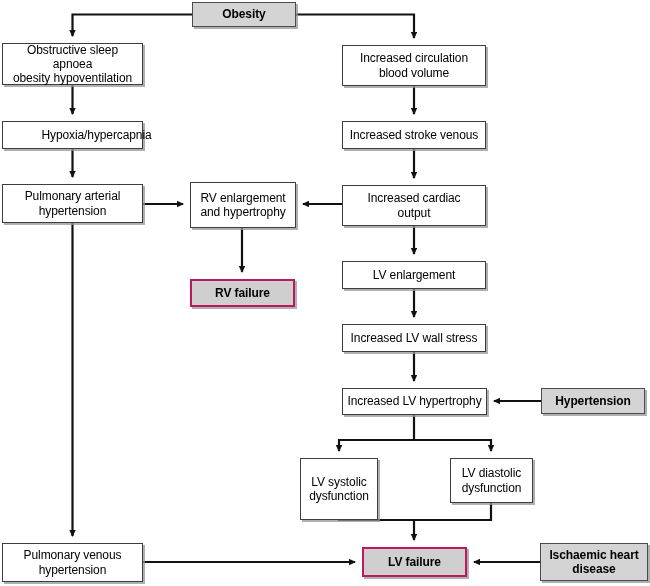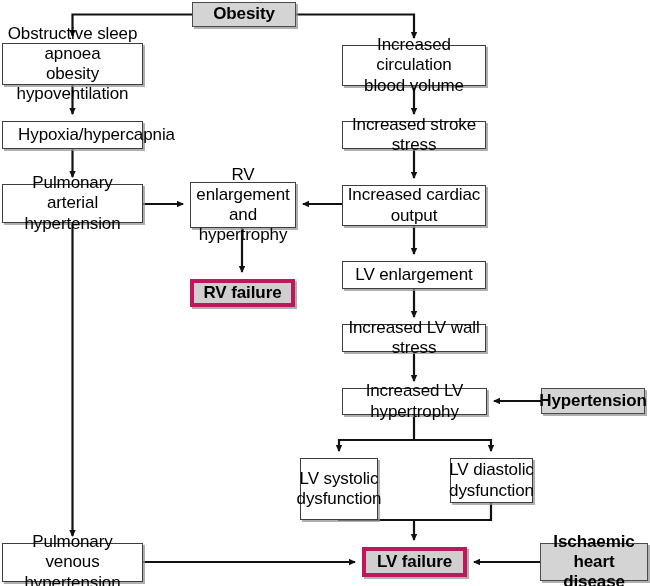--- a/index.html
+++ b/index.html
@@ -29,31 +29,31 @@
     box-sizing: border-box;
     display: flex;
     align-items: center;
     justify-content: center;
     text-align: center;
     line-height: 1.18;
     color: #000000;
     background: #ffffff;
     border: 1px solid #3d3d3d;
     box-shadow: 2px 2px 0 0 rgba(150,150,150,0.75);
-    font-size: 17px;
+    font-size: 12px;
     letter-spacing: -0.1px;
     z-index: 2;
   }
   .node.shaded {
     background: #d4d4d4;
     border: 1px solid #4a4a4a;
     font-weight: bold;
   }
   .node.shaded.strong {
-    border: 4px solid #be185d;
+    border: 2px solid #be185d;
     background: #cfcfcf;
   }
   .node .label {
     display: block;
     padding: 0 4px;
     white-space: pre-line;
   }
 </style>
 </head>
 <body>
@@ -140,21 +140,21 @@
   <div class="node shaded strong" style="left:190px;top:279px;width:105px;height:28px;">
     <span class="label">RV failure</span>
   </div>
 
   <div class="node" style="left:342px;top:45px;width:144px;height:41px;">
     <span class="label">Increased circulation
 blood volume</span>
   </div>
 
   <div class="node" style="left:342px;top:121px;width:144px;height:28px;">
-    <span class="label">Increased stroke stress</span>
+    <span class="label">Increased stroke venous</span>
   </div>
 
   <div class="node" style="left:342px;top:261px;width:144px;height:28px;">
     <span class="label">LV enlargement</span>
   </div>
 
   <div class="node" style="left:342px;top:185px;width:144px;height:41px;">
     <span class="label">Increased cardiac
 output</span>
   </div>

